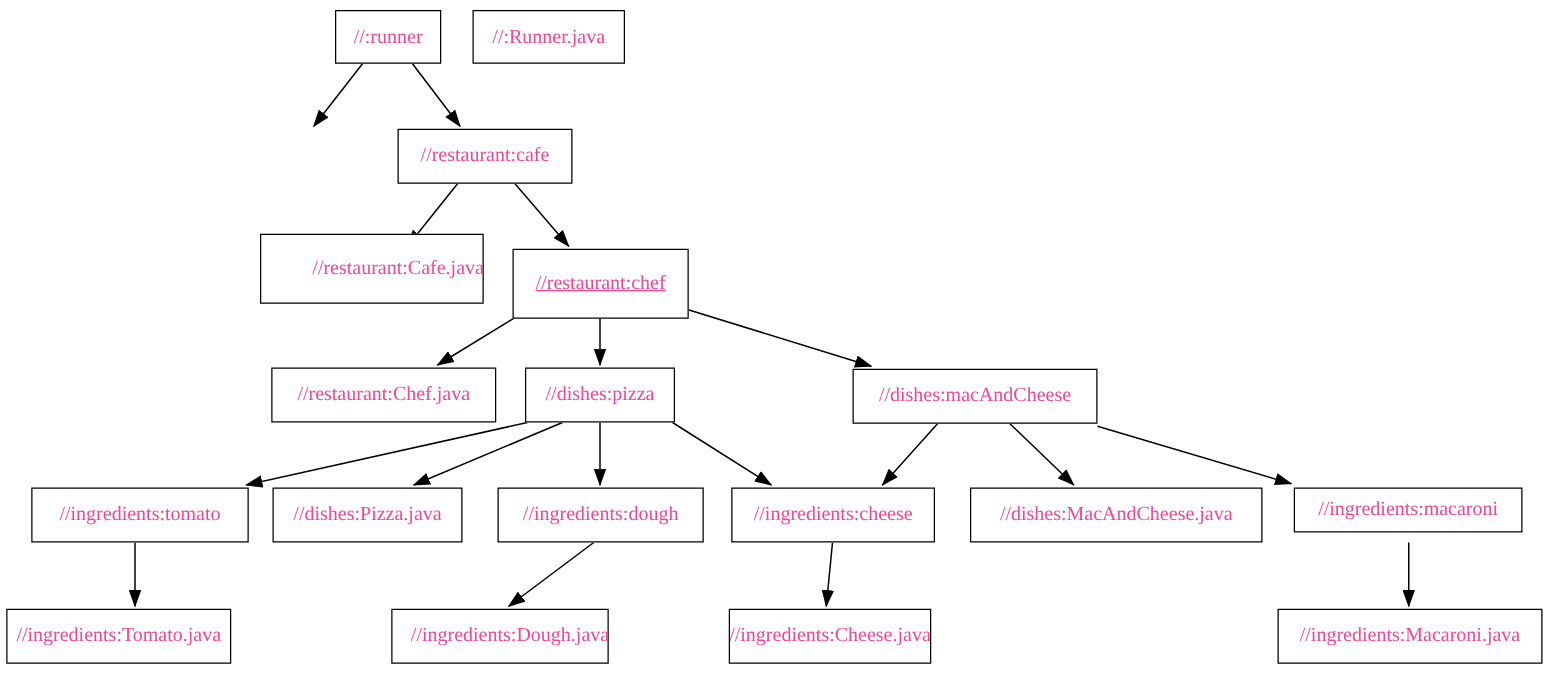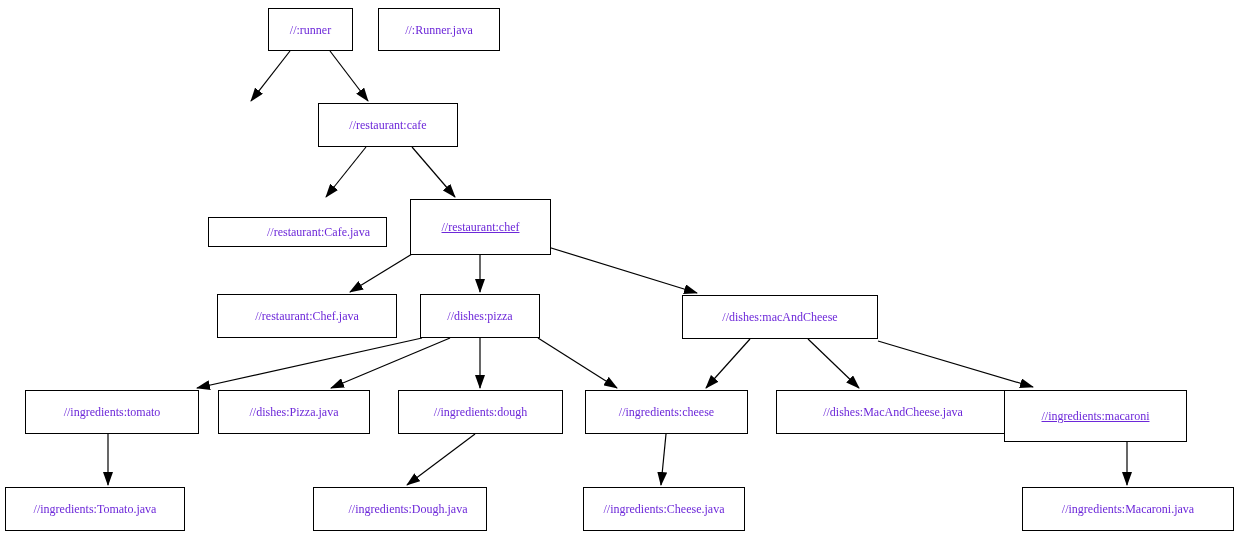--- a/index.html
+++ b/index.html
@@ -20,22 +20,22 @@
     left: 0;
     top: 0;
     width: 1242px;
     height: 539px;
   }
   .node {
     position: absolute;
     box-sizing: border-box;
     border: 1px solid #000000;
     background: #ffffff;
-    color: #6d28d9;
-    font-size: 12px;
+    color: #ec4899;
+    font-size: 16px;
     line-height: 1;
     display: flex;
     align-items: center;
     justify-content: center;
     white-space: nowrap;
     overflow: hidden;
   }
 </style>
 </head>
 <body>
@@ -66,29 +66,29 @@
       <line x1="108" y1="434" x2="108" y2="485" marker-end="url(#arrow)"></line>
       <line x1="475" y1="434" x2="407" y2="485" marker-end="url(#arrow)"></line>
       <line x1="666" y1="434" x2="661" y2="485" marker-end="url(#arrow)"></line>
       <line x1="1127" y1="434" x2="1127" y2="485" marker-end="url(#arrow)"></line>
     </g>
   </svg>
 
   <div class="node" style="left:268px;  top:8px;   width:85px;  height:43px;">//:runner</div>
   <div class="node" style="left:378px;  top:8px;   width:122px; height:43px;">//:Runner.java</div>
   <div class="node" style="left:318px;  top:103px; width:140px; height:44px;">//restaurant:cafe</div>
-  <div class="node" style="left:208px;  top:217px; width:179px; height:30px;padding-left:42px;">//restaurant:Cafe.java</div>
+  <div class="node" style="left:208px;  top:187px; width:179px; height:56px;padding-left:42px;">//restaurant:Cafe.java</div>
   <div class="node" style="left:410px;  top:199px; width:141px; height:56px;text-decoration:underline;">//restaurant:chef</div>
   <div class="node" style="left:217px;  top:294px; width:180px; height:44px;">//restaurant:Chef.java</div>
   <div class="node" style="left:420px;  top:294px; width:120px; height:44px;">//dishes:pizza</div>
   <div class="node" style="left:682px;  top:295px; width:196px; height:44px;">//dishes:macAndCheese</div>
   <div class="node" style="left:25px;   top:390px; width:174px; height:44px;">//ingredients:tomato</div>
   <div class="node" style="left:218px;  top:390px; width:152px; height:44px;">//dishes:Pizza.java</div>
   <div class="node" style="left:398px;  top:390px; width:165px; height:44px;">//ingredients:dough</div>
   <div class="node" style="left:585px;  top:390px; width:163px; height:44px;">//ingredients:cheese</div>
   <div class="node" style="left:776px;  top:390px; width:234px; height:44px;">//dishes:MacAndCheese.java</div>
-  <div class="node" style="left:1004px; top:390px; width:183px; height:52px;text-decoration:underline;">//ingredients:macaroni</div>
+  <div class="node" style="left:1035px; top:390px; width:183px; height:36px;">//ingredients:macaroni</div>
   <div class="node" style="left:5px;    top:487px; width:180px; height:44px;">//ingredients:Tomato.java</div>
   <div class="node" style="left:313px;  top:487px; width:174px; height:44px;padding-left:16px;">//ingredients:Dough.java</div>
   <div class="node" style="left:583px;  top:487px; width:162px; height:44px;">//ingredients:Cheese.java</div>
   <div class="node" style="left:1022px; top:487px; width:212px; height:44px;">//ingredients:Macaroni.java</div>
 
 </div>
 
 </body></html>

